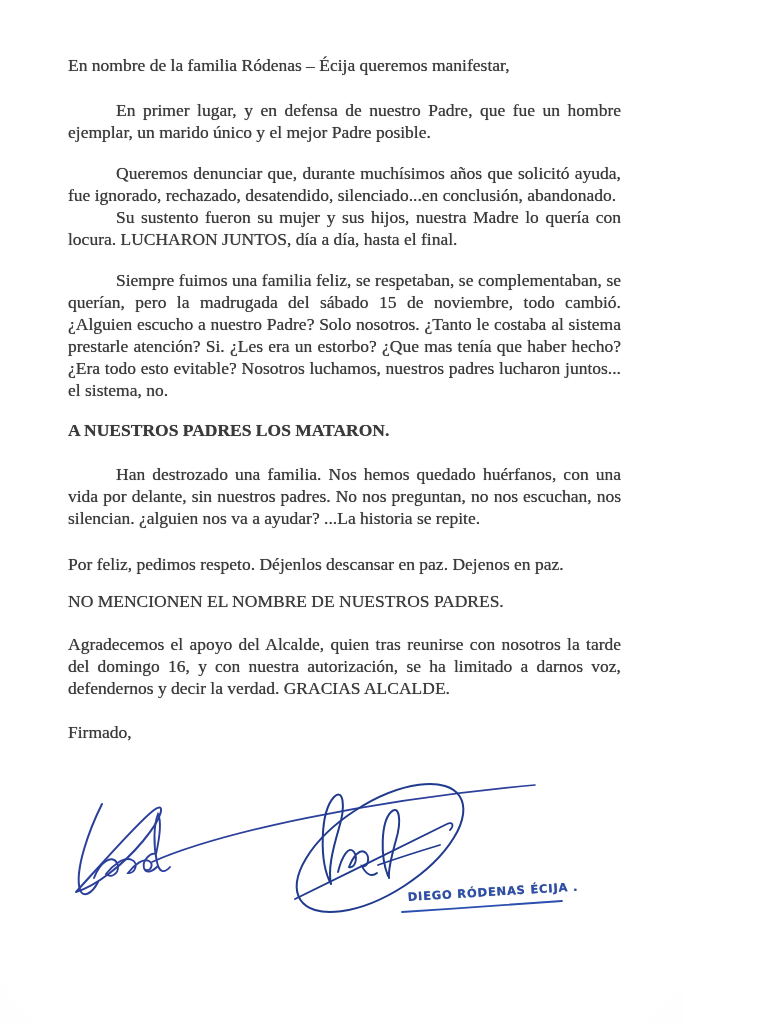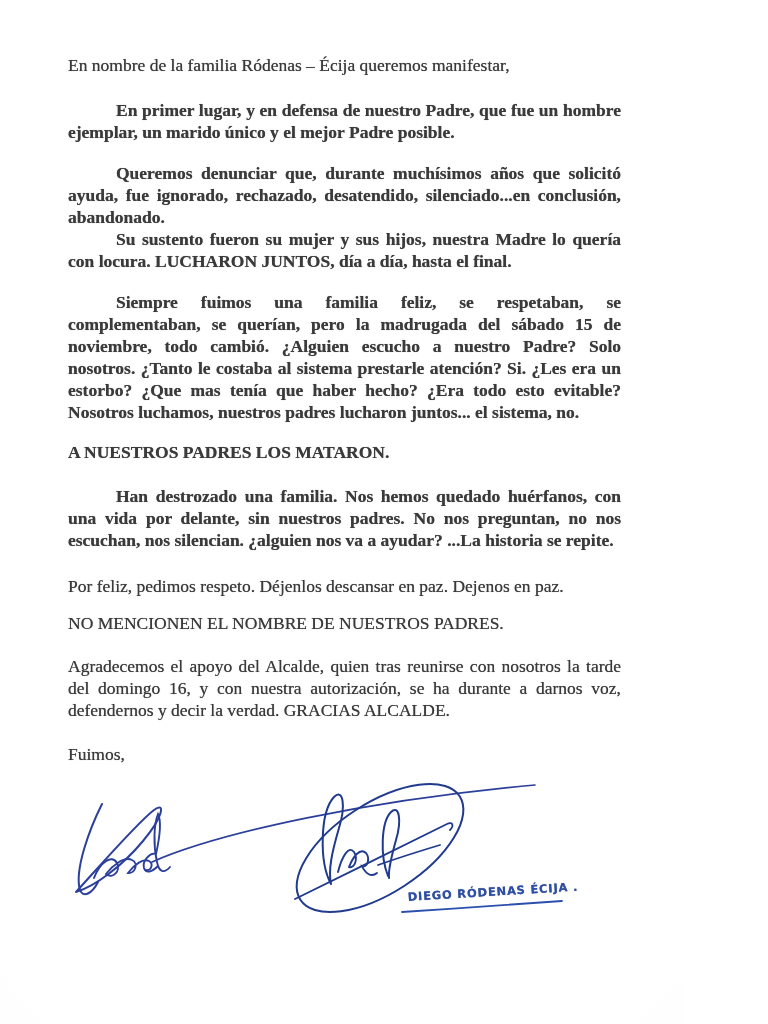--- a/index.html
+++ b/index.html
@@ -12,21 +12,21 @@
     position:relative;box-sizing:border-box;
     width:683px;height:1024px;
     padding:54px 62px 0 68px;
     background:radial-gradient(ellipse 130% 120% at 50% 45%, #ffffff 55%, #f4f4f2 100%);
     color:#3a3a3a;
     font-size:17.5px;line-height:22px;
     text-shadow:0 0 0.7px rgba(70,70,70,0.85);
   }
   .page p{margin:22px 0 0 0;text-align:justify;}
   p.first{margin-top:0;text-align:left;}
-  .indent{text-indent:48px;font-weight:bold;}
+  .indent{text-indent:48px;}
   .center{text-align:right;}
   .bold{font-weight:bold;}
   .mt0{margin-top:0 !important;}
   .mt15{margin-top:15px !important;}
   .mt18{margin-top:18px !important;}
   .mt19{margin-top:19px !important;}
   .mt21{margin-top:21px !important;}
   .mt23{margin-top:23px !important;}
   .mt24{margin-top:24px !important;}
   .noj{text-align:left !important;}
@@ -54,25 +54,25 @@
   <p class="indent mt19">Siempre fuimos una familia feliz, se respetaban, se complementaban, se querían, pero la madrugada del sábado 15 de noviembre, todo cambió. ¿Alguien escucho a nuestro Padre? Solo nosotros. ¿Tanto le costaba al sistema prestarle atención? Si. ¿Les era un estorbo? ¿Que mas tenía que haber hecho? ¿Era todo esto evitable? Nosotros luchamos, nuestros padres lucharon juntos... el sistema, no.</p>
 
   <p class="center bold mt18">A NUESTROS PADRES LOS MATARON.</p>
 
   <p class="indent">Han destrozado una familia. Nos hemos quedado huérfanos, con una vida por delante, sin nuestros padres. No nos preguntan, no nos escuchan, nos silencian. ¿alguien nos va a ayudar? ...La historia se repite.</p>
 
   <p class="noj mt24">Por feliz, pedimos respeto. Déjenlos descansar en paz. Dejenos en paz.</p>
 
   <p class="center mt15">NO MENCIONEN EL NOMBRE DE NUESTROS PADRES.</p>
 
-  <p class="mt21">Agradecemos el apoyo del Alcalde, quien tras reunirse con nosotros la tarde del domingo 16, y con nuestra autorización, se ha durante a darnos voz, defendernos y decir la verdad. GRACIAS ALCALDE.</p>
+  <p class="mt21">Agradecemos el apoyo del Alcalde, quien tras reunirse con nosotros la tarde del domingo 16, y con nuestra autorización, se ha limitado a darnos voz, defendernos y decir la verdad. GRACIAS ALCALDE.</p>
 
 
 
-  <p class="noj">Fuimos,</p>
+  <p class="noj">Firmado,</p>
 
   <div class="sig-spacer"></div>
 
 
   <svg class="sig-svg" viewBox="0 0 540 152">
 
     <g fill="none" stroke="#2b3f9b" stroke-linecap="round">
 
       <path d="M 112 92 C 180 62, 330 30, 495 15" stroke-width="1.7"></path>
 

